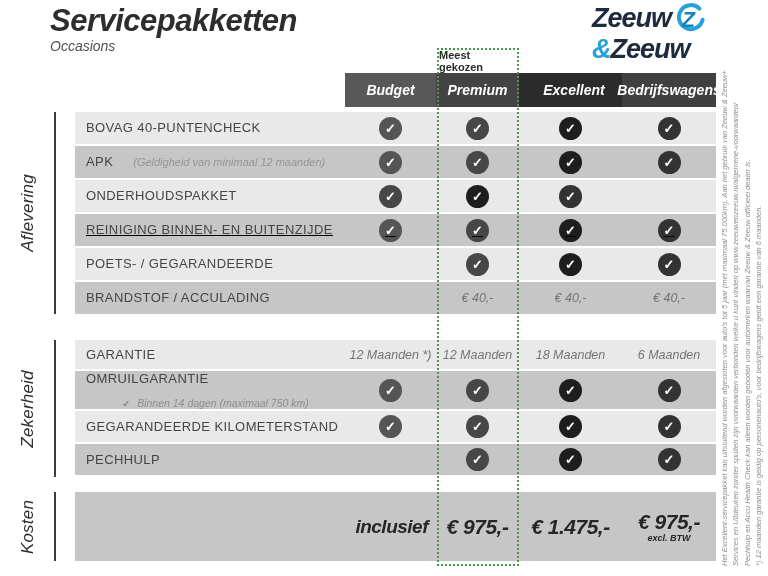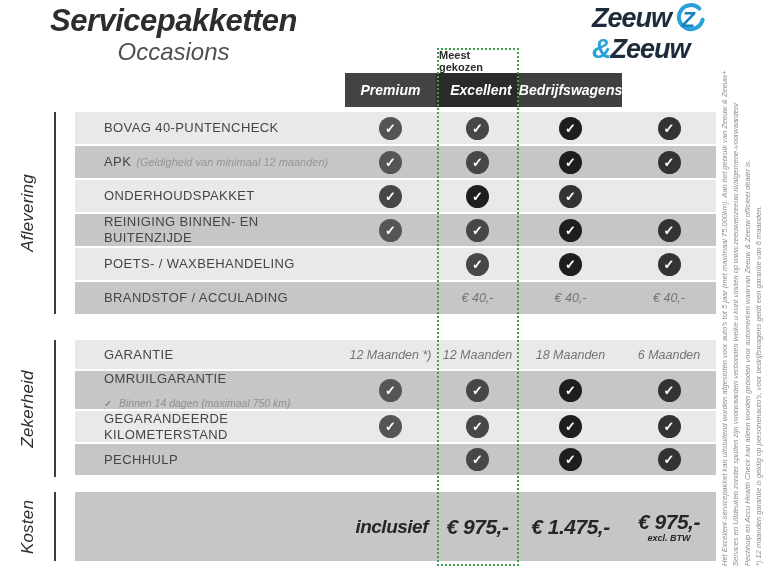--- a/index.html
+++ b/index.html
@@ -4,36 +4,36 @@
 <style>
   html,body{margin:0;padding:0;}
   body{
     width:768px;height:576px;position:relative;background:#fff;overflow:hidden;
     font-family:"Liberation Sans", sans-serif;
     -webkit-font-smoothing:antialiased;
   }
   
   .title-block{position:absolute;left:50px;top:4px;}
   .title{font-size:31px;font-weight:bold;font-style:italic;color:#2d2d2d;letter-spacing:-0.5px;line-height:1.1;}
-  .subtitle{font-size:24px;font-style:italic;font-weight:400;color:#4f4f4f;margin-top:0px;text-align:center;}
+  .subtitle{font-size:14px;font-style:italic;font-weight:400;color:#4f4f4f;margin-top:0px;}
   .logo{position:absolute;left:592px;top:6px;font-weight:bold;font-style:italic;font-size:27px;line-height:24px;color:#1e2b3c;letter-spacing:-1px;}
   .logo .l1{display:flex;align-items:flex-start;}
   .logo .amp{color:#2aa0d8;}
   .logo svg{margin-left:1px;margin-top:-3px;}
   
   .colheaders{position:absolute;left:345px;top:73px;width:371px;height:34px;display:grid;grid-template-columns:91px 83px 103px 94px;}
   .colheaders .ch{display:flex;align-items:center;justify-content:center;color:#fff;font-weight:bold;font-style:italic;font-size:14px;}
   
   .section{position:absolute;left:75px;width:641px;}
   .row{display:grid;grid-template-columns:270px 91px 83px 103px 94px;align-items:center;margin-bottom:2px;}
   .row.light{background:#e9e9e9;}
   .row.mid{background:#c6c6c6;}
-  .rlabel{padding-left:29px;font-size:13px;color:#454545;letter-spacing:0.4px;line-height:1.2;}
-  .sub-inline{font-size:11px;font-style:italic;color:#959595;letter-spacing:0;margin-left:5px;font-weight:400;}
-  .sub-below{font-size:10.5px;font-style:italic;color:#8f8f8f;margin-top:10px;letter-spacing:0;}
+  .rlabel{padding-left:11px;font-size:13px;color:#454545;letter-spacing:0.4px;line-height:1.2;}
+  .sub-inline{font-size:11px;font-style:italic;color:#959595;letter-spacing:0;margin-left:20px;font-weight:400;}
+  .sub-below{font-size:10.5px;font-style:italic;color:#8f8f8f;margin-top:10px;letter-spacing:0;text-align:center;}
   .sub-below .tick{font-style:normal;color:#6f6f6f;margin-right:7px;font-size:9.5px;}
   .cell{display:flex;align-items:center;justify-content:center;height:100%;}
   .check{width:23px;height:23px;border-radius:50%;display:flex;align-items:center;justify-content:center;color:#fff;font-size:13px;font-weight:bold;}
   .valtext{font-size:12.5px;font-style:italic;color:#757575;}
   .note{font-size:8.5px;font-style:italic;color:#9a9a9a;text-align:center;line-height:1.25;width:100%;padding-right:4px;}
   .note b{color:#3a3a3a;}
   
   .row.kosten{height:69px;background:#c6c6c6;margin-bottom:0;}
   .price{font-size:21px;font-weight:bold;font-style:italic;color:#262626;letter-spacing:-0.5px;text-align:center;}
   .price .psub{display:block;font-size:9px;letter-spacing:0;text-align:center;margin-top:-1px;}
@@ -65,20 +65,21 @@
       <path d="M33 7 A15 15 0 1 0 37 21" fill="none" stroke="#2aa0d8" stroke-width="5" stroke-linecap="round"></path>
       <text x="11" y="30" font-size="27" font-weight="bold" font-style="italic" fill="#1583bd" font-family="Liberation Sans, sans-serif">Z</text>
     </svg>
   </div>
   <div class="l2" style="margin-top:2px;">
     <span class="amp">&amp;</span><span>Zeeuw</span>
   </div>
 </div>
 
 <div class="colheaders" id="colheaders">
+    <div class="ch" style="background: rgb(88, 88, 88);">Budget</div>
     <div class="ch" style="background: rgb(67, 67, 67);">Premium</div>
     <div class="ch" style="background: rgb(43, 43, 43); padding-left: 7px;">Excellent</div>
     <div class="ch" style="background: rgb(64, 64, 64);">Bedrijfswagens</div>
   </div>
 
 <div id="sections-root">
     <div class="section" style="top: 112px;">
       <div class="row light" style="height: 32px;">
         <div class="rlabel"><span>BOVAG 40-PUNTENCHECK</span></div>
         <div class="cell">
@@ -114,37 +115,37 @@
         <div class="cell">
           <div class="check" style="background: rgb(71, 71, 71);">✓</div>
         </div>
         <div class="cell">
           <div class="check" style="background: rgb(30, 30, 30);">✓</div>
         </div>
         <div class="cell">
           <div class="check" style="background: rgb(51, 51, 51);">✓</div>
         </div>
       </div>
-      <div class="row mid" style="height: 32px;">
+      <div class="row mid" style="height: 32px; text-decoration: underline;">
         <div class="rlabel"><span>REINIGING BINNEN- EN BUITENZIJDE</span></div>
         <div class="cell">
           <div class="check" style="background: rgb(85, 85, 85);">✓</div>
         </div>
         <div class="cell">
           <div class="check" style="background: rgb(71, 71, 71);">✓</div>
         </div>
         <div class="cell">
           <div class="check" style="background: rgb(30, 30, 30);">✓</div>
         </div>
         <div class="cell">
           <div class="check" style="background: rgb(51, 51, 51);">✓</div>
         </div>
       </div>
       <div class="row light" style="height: 32px;">
-        <div class="rlabel"><span>POETS- / WAXBEHANDELING</span></div>
+        <div class="rlabel"><span>POETS- / GEGARANDEERDE</span></div>
         <div class="cell"></div>
         <div class="cell">
           <div class="check" style="background: rgb(71, 71, 71);">✓</div>
         </div>
         <div class="cell">
           <div class="check" style="background: rgb(30, 30, 30);">✓</div>
         </div>
         <div class="cell">
           <div class="check" style="background: rgb(51, 51, 51);">✓</div>
         </div>

